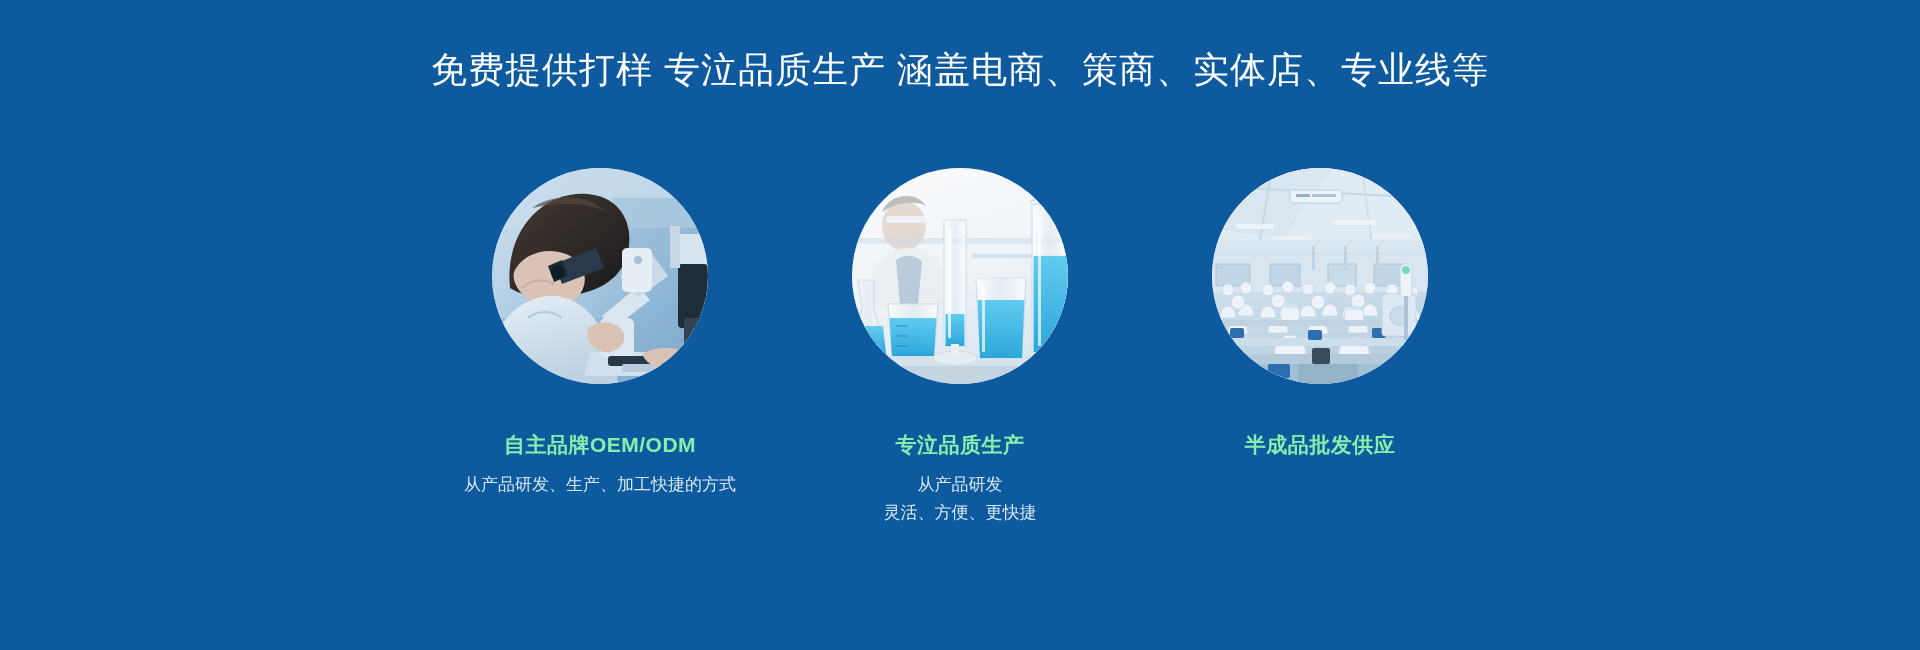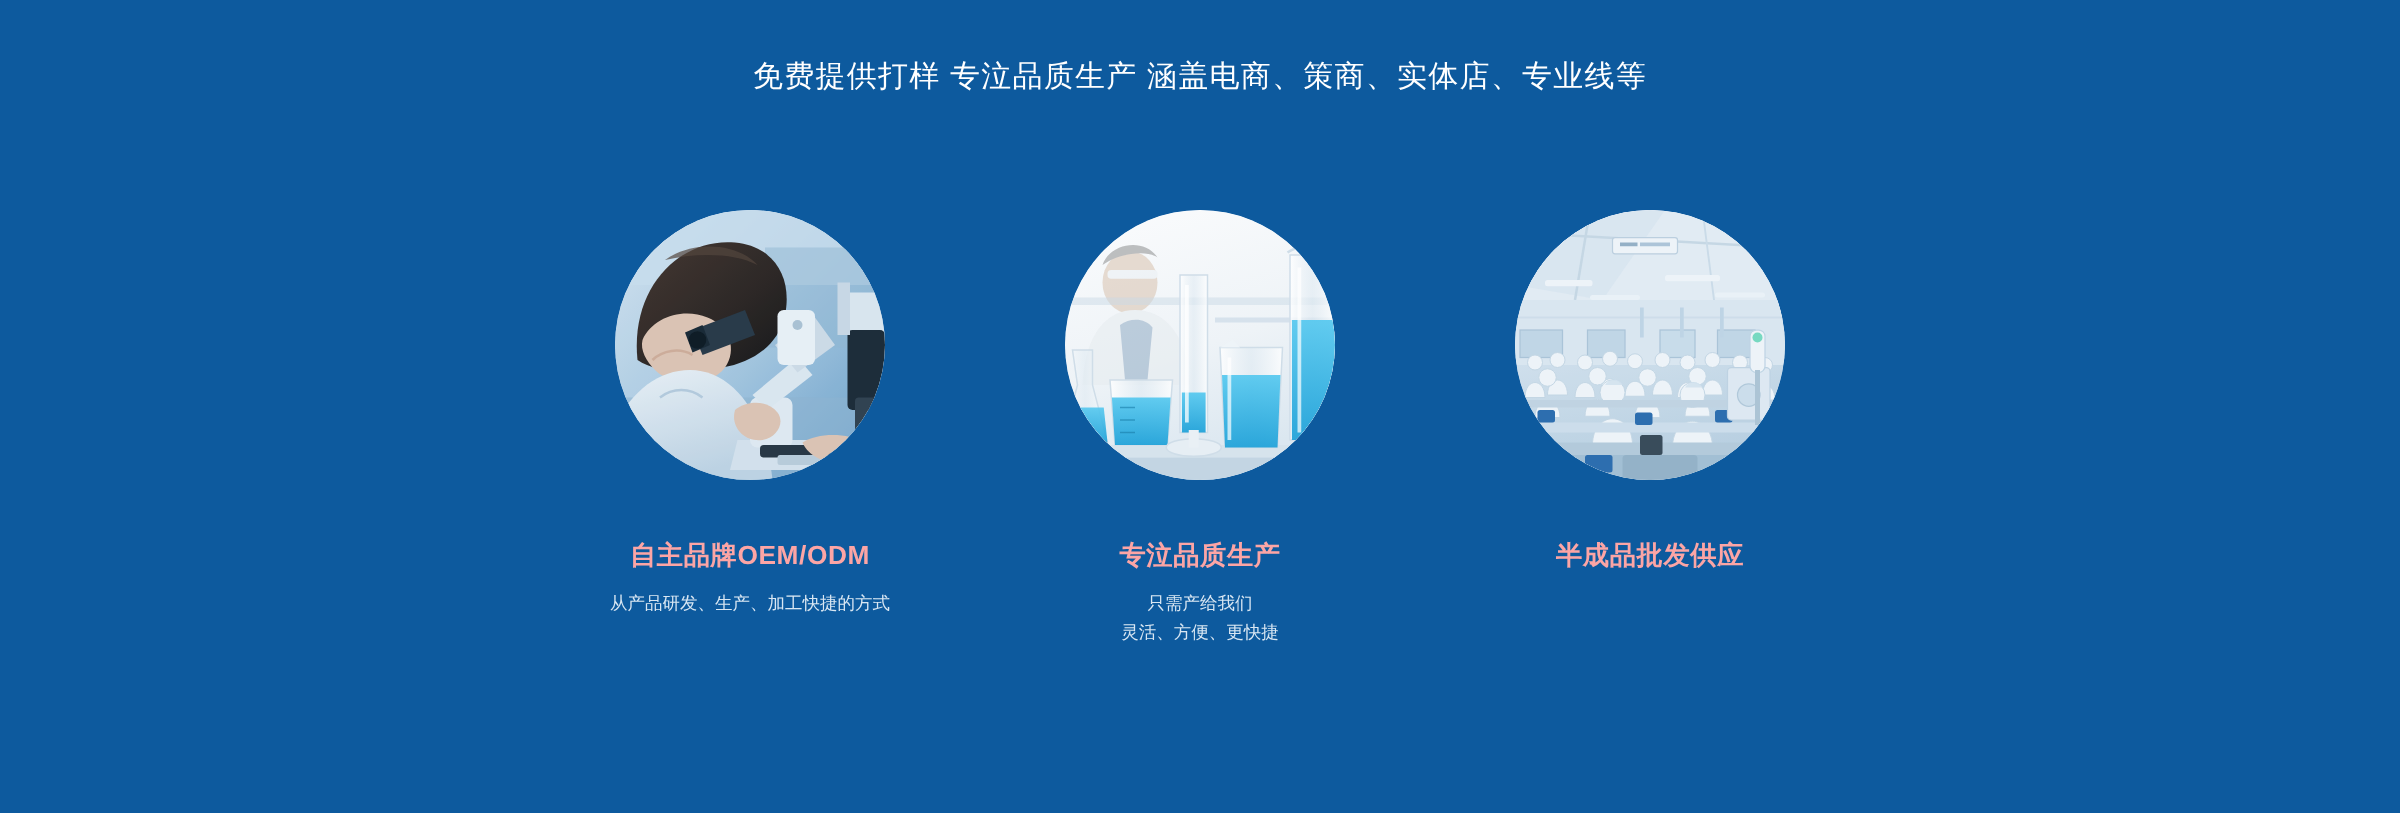--- a/index.html
+++ b/index.html
@@ -22,21 +22,21 @@
     overflow: hidden;
   }
 
   .headline {
     position: absolute;
     top: 48px;
     left: 0;
     width: 1920px;
     text-align: center;
     color: #ffffff;
-    font-size: 24px;
+    font-size: 36px;
     font-weight: 400;
     letter-spacing: 1px;
     line-height: 1.2;
     white-space: nowrap;
   }
 
   .cards {
     position: absolute;
     top: 168px;
     left: 50%;
@@ -60,33 +60,33 @@
     border-radius: 50%;
     overflow: hidden;
     position: relative;
     background: #cfe0ef;
     flex: none;
   }
   .circle svg { display: block; width: 216px; height: 216px; }
 
   .card-title {
     margin-top: 48px;
-    color: #fca5a5;
+    color: #86efac;
     font-size: 21px;
     font-weight: 700;
     letter-spacing: 0.5px;
     line-height: 1.2;
     text-align: center;
     white-space: nowrap;
   }
 
   .card-desc {
     margin-top: 14px;
     color: #d9e7f3;
-    font-size: 14px;
+    font-size: 17px;
     font-weight: 400;
     line-height: 1.65;
     text-align: center;
     white-space: nowrap;
   }
   .card-desc div { display: block; }
 </style>
 </head>
 <body>
 
@@ -229,21 +229,21 @@
             <path d="M178 34 C186 28 200 28 208 32" stroke="#cfdde8" stroke-width="2" fill="none"></path>
 
             <rect x="96" y="60" width="3" height="110" fill="#ffffff" opacity="0.75"></rect>
             <rect x="130" y="118" width="3" height="66" fill="#ffffff" opacity="0.7"></rect>
             <rect x="186" y="46" width="3" height="132" fill="#ffffff" opacity="0.7"></rect>
           </g>
         </svg>
       </div>
       <div class="card-title">专泣品质生产</div>
       <div class="card-desc">
-        <div>只需产给我们</div>
+        <div>从产品研发</div>
         <div>灵活、方便、更快捷</div>
       </div>
     </div>
 
     <div class="card">
       <div class="circle">
         <svg viewBox="0 0 216 216" xmlns="http://www.w3.org/2000/svg" aria-hidden="true">
           <defs>
             <linearGradient id="c3bg" x1="0" y1="0" x2="0.2" y2="1">
               <stop offset="0%" stop-color="#eef4f9"></stop>

